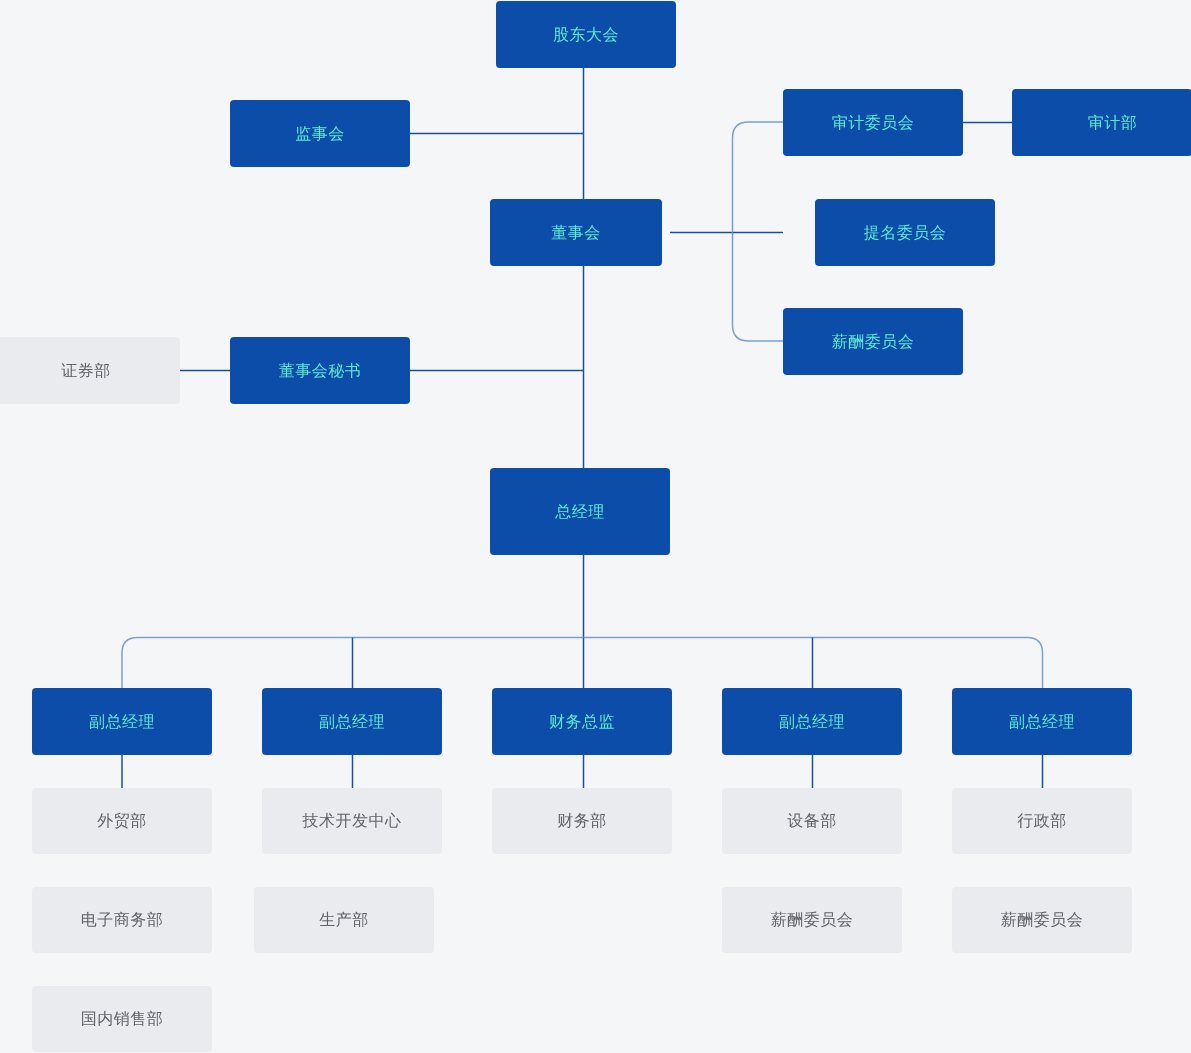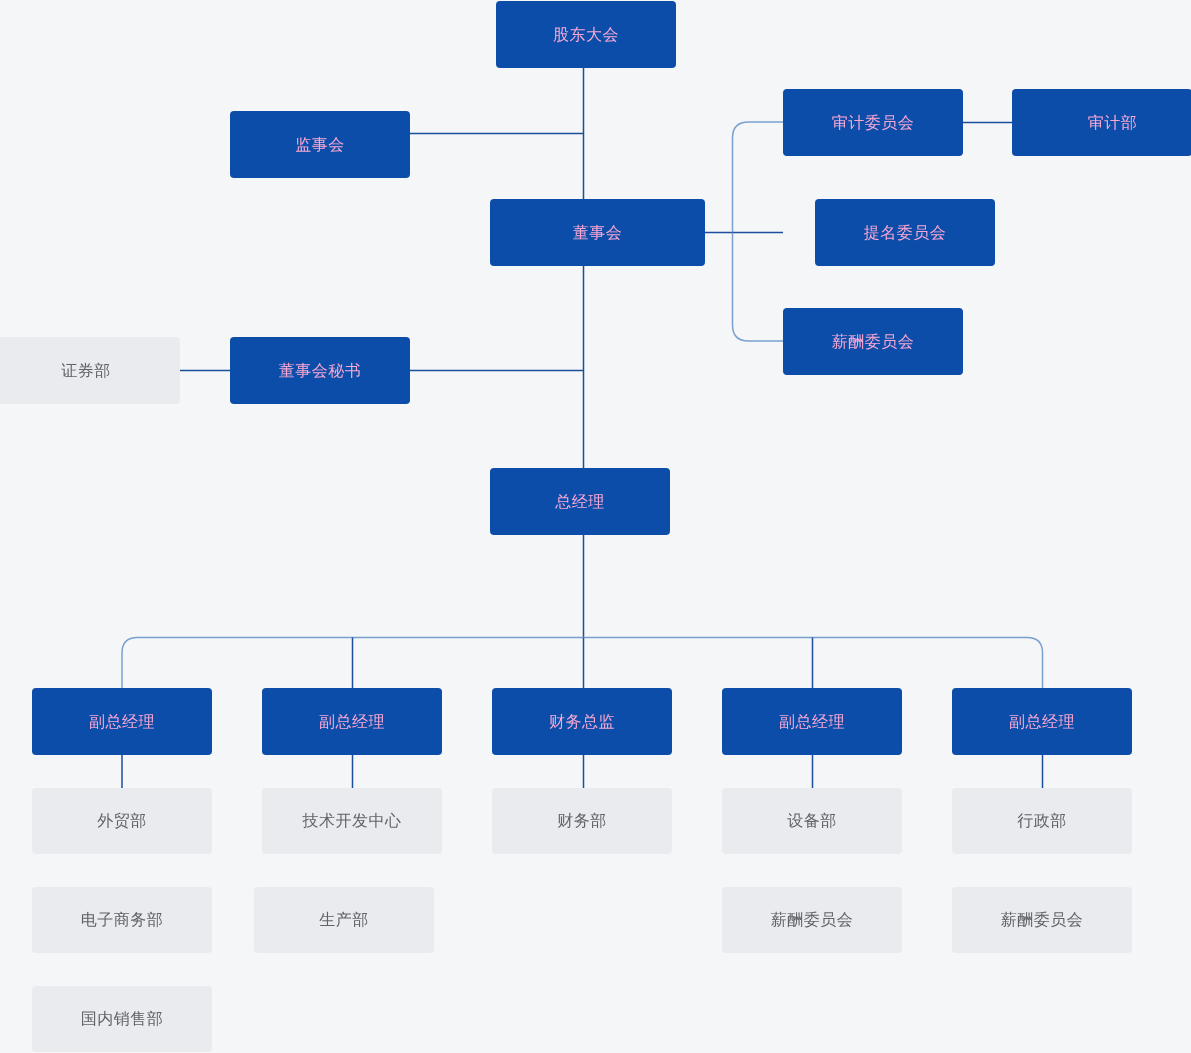--- a/index.html
+++ b/index.html
@@ -35,21 +35,21 @@
     justify-content: center;
     border-radius: 4px;
     font-size: 16px;
     line-height: 1.2;
     letter-spacing: 0.5px;
     white-space: nowrap;
     z-index: 2;
   }
   .node.primary {
     background: #0b4da8;
-    color: #f9a8d4;
+    color: #5eead4;
   }
   .node.muted {
     background: #e9ebee;
     color: #5f6368;
   }
   .node-label {
     display: block;
   }
 </style>
 </head>
@@ -85,53 +85,53 @@
     <line x1="352.5" y1="755" x2="352.5" y2="788" stroke="#1b4f9c" stroke-width="1.5"></line>
     <line x1="583.5" y1="755" x2="583.5" y2="788" stroke="#1b4f9c" stroke-width="1.5"></line>
     <line x1="812.5" y1="755" x2="812.5" y2="788" stroke="#1b4f9c" stroke-width="1.5"></line>
     <line x1="1042.5" y1="755" x2="1042.5" y2="788" stroke="#1b4f9c" stroke-width="1.5"></line>
   </svg>
 
   <div class="node primary" style="left:496px; top:1px; width:180px; height:67px;">
     <span class="node-label">股东大会</span>
   </div>
 
-  <div class="node primary" style="left:230px; top:100px; width:180px; height:67px;margin-top:11px;">
+  <div class="node primary" style="left:230px; top:100px; width:180px; height:67px;">
     <span class="node-label">监事会</span>
   </div>
 
   <div class="node primary" style="left:783px; top:89px; width:180px; height:67px;align-items:center;">
     <span class="node-label">审计委员会</span>
   </div>
 
   <div class="node primary" style="left:1012px; top:89px; width:180px; height:67px;padding-left:21px;">
     <span class="node-label">审计部</span>
   </div>
 
-  <div class="node primary" style="left:490px; top:199px; width:215px; height:67px;">
+  <div class="node primary" style="left:490px; top:199px; width:172px; height:67px;">
     <span class="node-label">董事会</span>
   </div>
 
   <div class="node primary" style="left:783px; top:199px; width:180px; height:67px;margin-left:32px;">
     <span class="node-label">提名委员会</span>
   </div>
 
   <div class="node primary" style="left:783px; top:308px; width:180px; height:67px;">
     <span class="node-label">薪酬委员会</span>
   </div>
 
   <div class="node muted" style="left:-8px; top:337px; width:188px; height:67px;">
     <span class="node-label">证券部</span>
   </div>
 
   <div class="node primary" style="left:230px; top:337px; width:180px; height:67px;">
     <span class="node-label">董事会秘书</span>
   </div>
 
-  <div class="node primary" style="left:490px; top:468px; width:180px; height:67px;">
+  <div class="node primary" style="left:490px; top:468px; width:180px; height:87px;">
     <span class="node-label">总经理</span>
   </div>
 
   <div class="node primary" style="left:32px; top:688px; width:180px; height:67px;">
     <span class="node-label">副总经理</span>
   </div>
   <div class="node primary" style="left:262px; top:688px; width:180px; height:67px;">
     <span class="node-label">副总经理</span>
   </div>
   <div class="node primary" style="left:492px; top:688px; width:180px; height:67px;">

